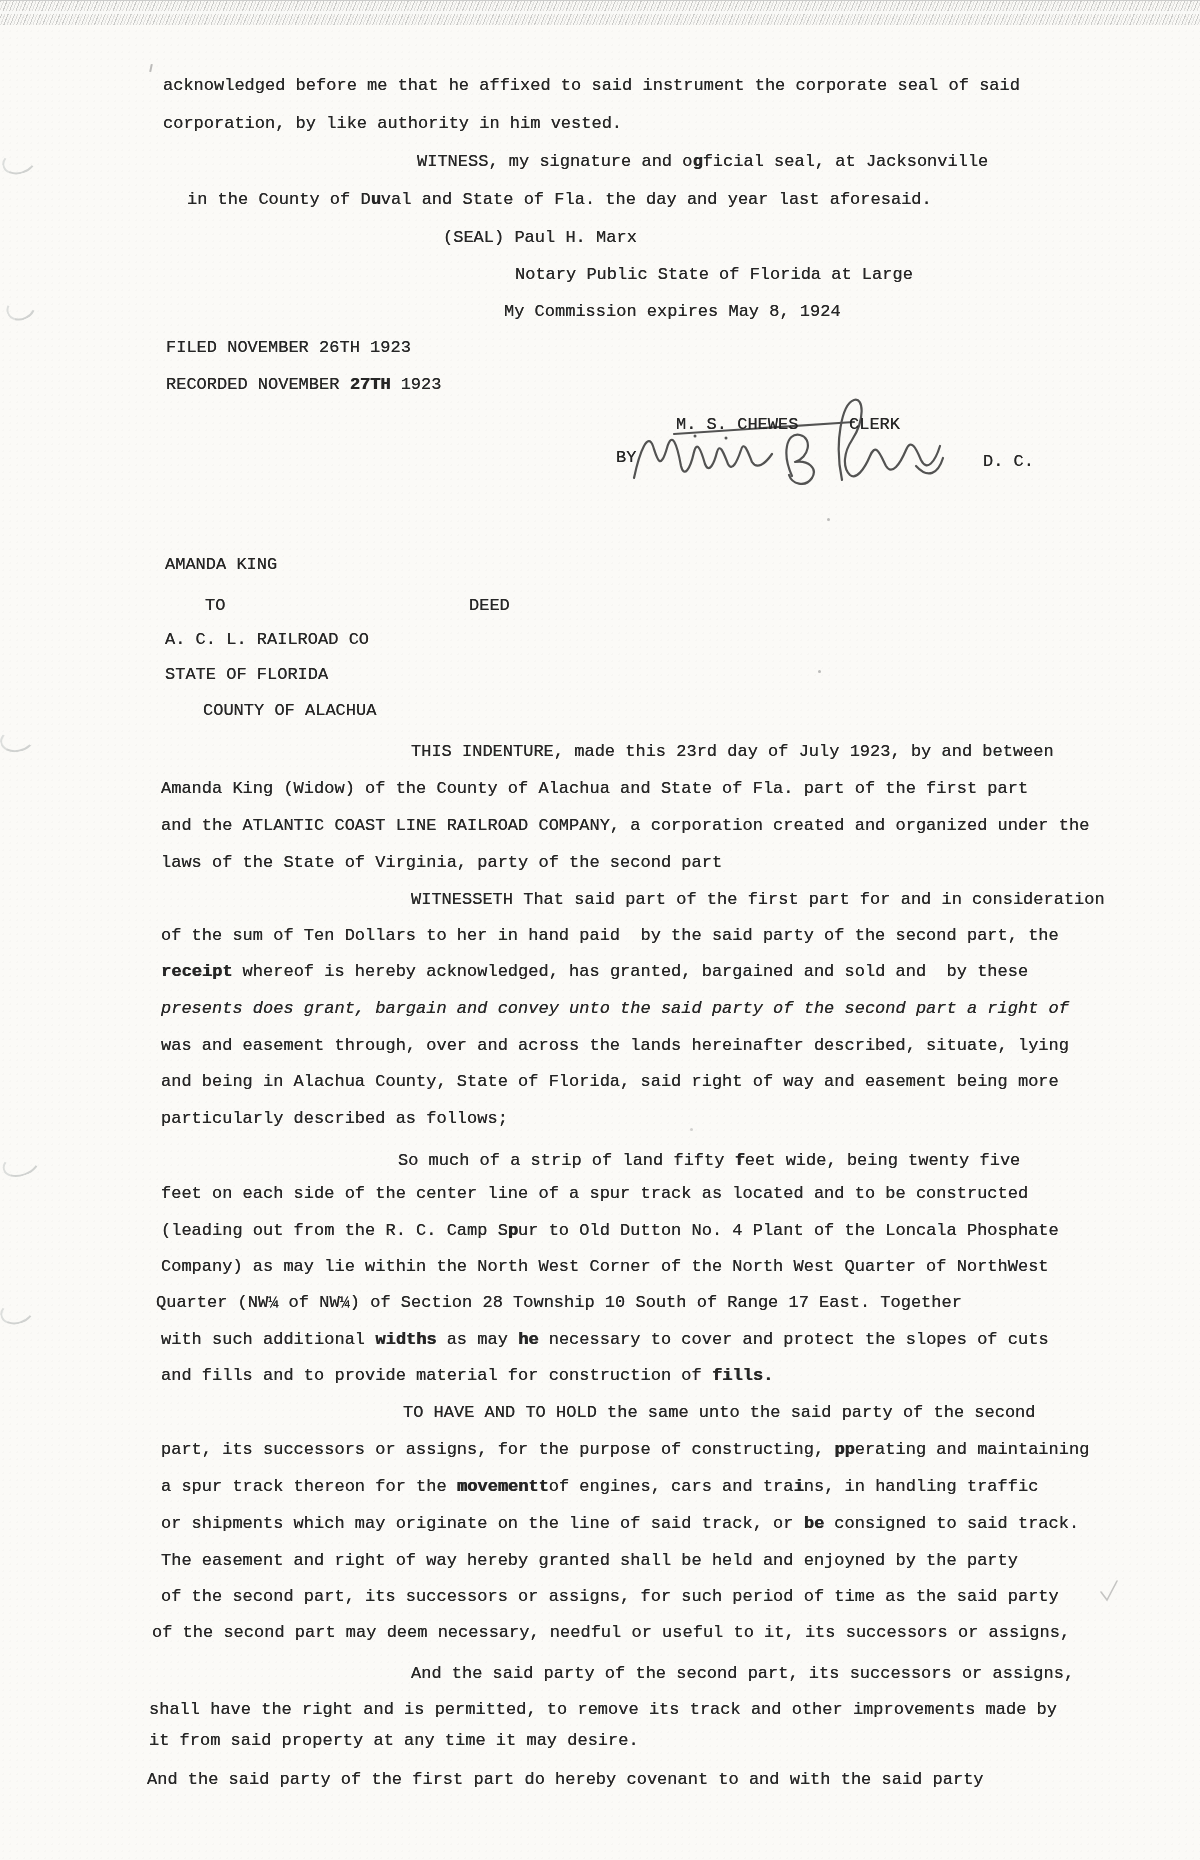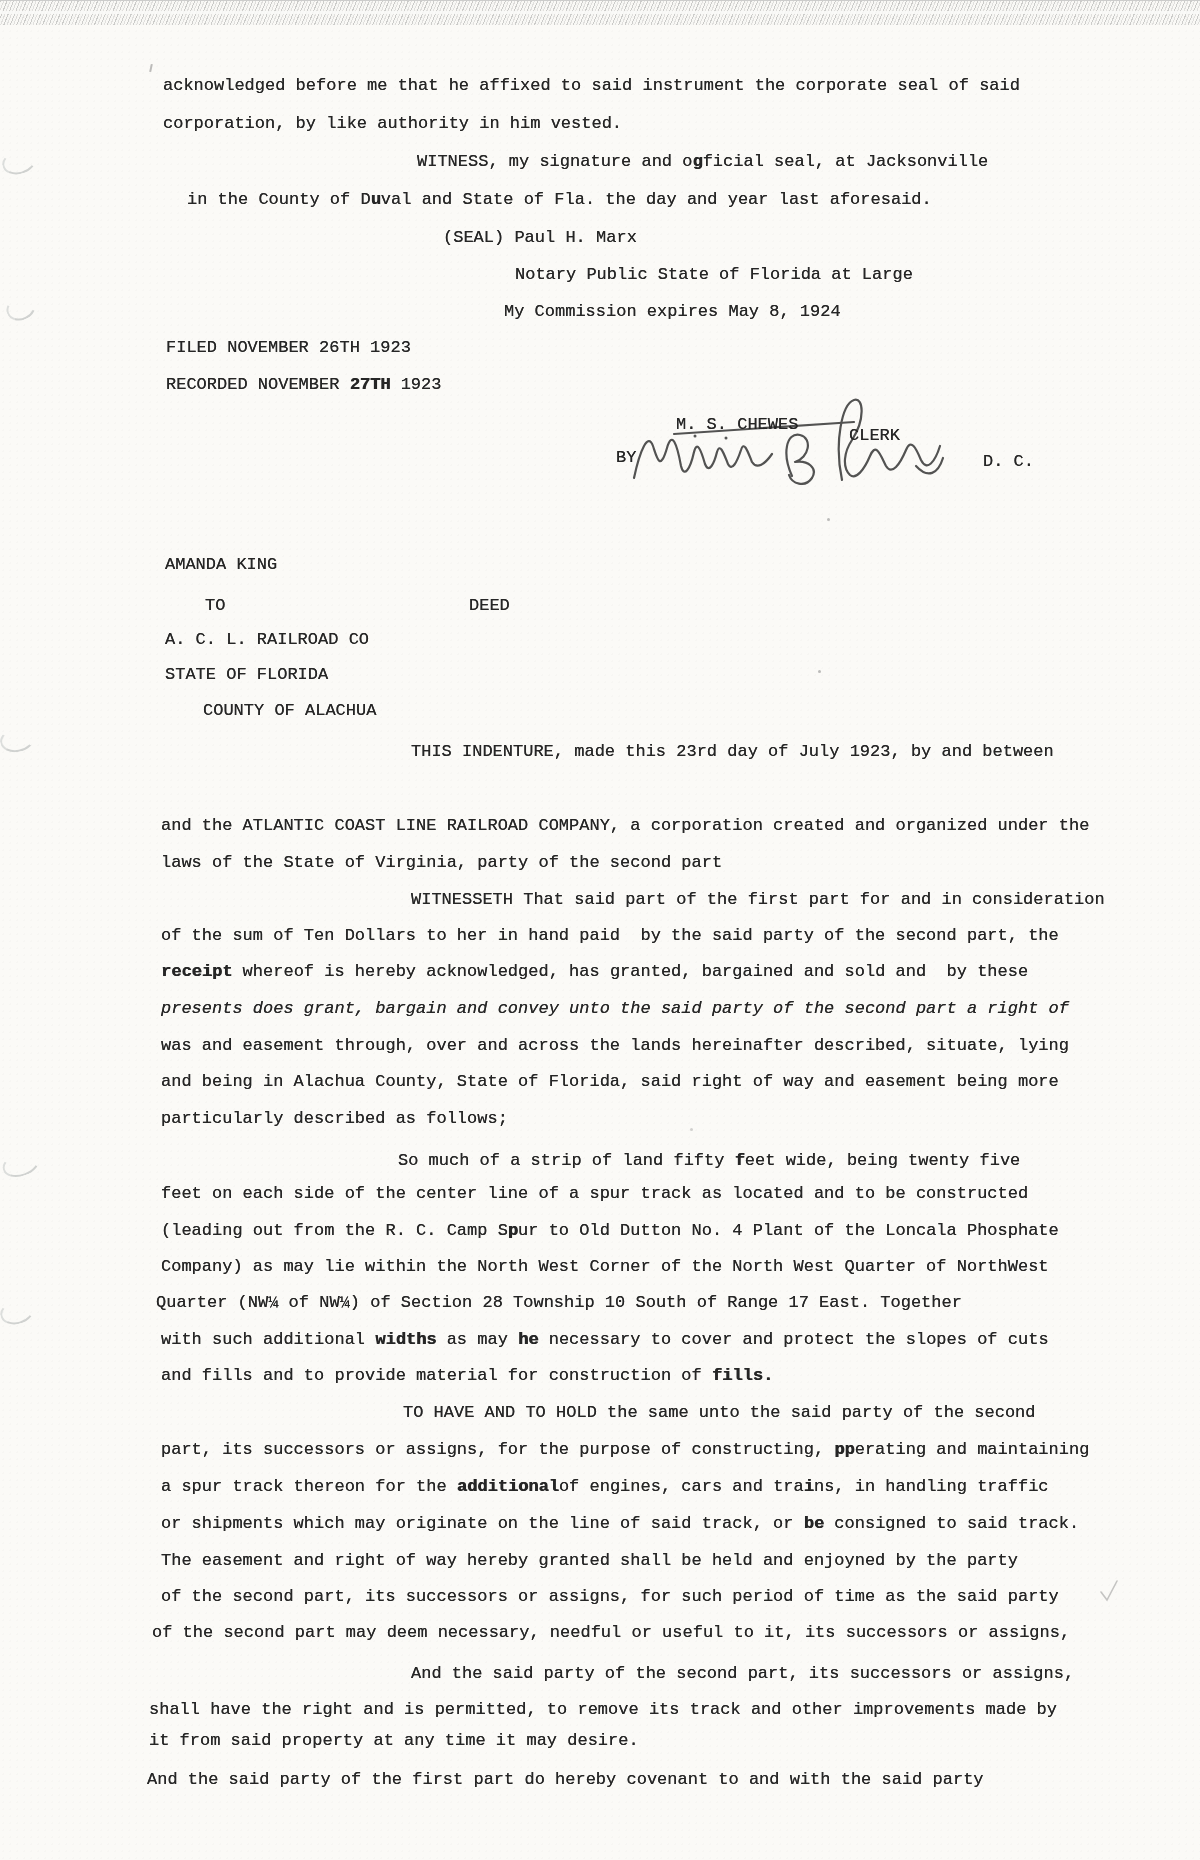--- a/index.html
+++ b/index.html
@@ -90,49 +90,50 @@
 <div class="tl" style="left: 163px; top: 76px;"><span>acknowledged before me that he affixed to said instrument the corporate seal of said</span></div>
     <div class="tl" style="left: 163px; top: 114px;"><span>corporation, by like authority in him vested.</span></div>
     <div class="tl" style="left: 417px; top: 152px;"><span>WITNESS, my signature and o</span><span class="ov">g</span><span>ficial seal, at Jacksonville</span></div>
     <div class="tl" style="left: 163px; top: 190px; margin-left: 24px;"><span>in the County of D</span><span class="ov">u</span><span>val and State of Fla. the day and year last aforesaid.</span></div>
     <div class="tl" style="left: 443px; top: 228px;"><span>(SEAL) Paul H. Marx</span></div>
     <div class="tl" style="left: 515px; top: 265px;"><span>Notary Public State of Florida at Large</span></div>
     <div class="tl" style="left: 504px; top: 302px;"><span>My Commission expires May 8, 1924</span></div>
     <div class="tl" style="left: 166px; top: 338px;"><span>FILED NOVEMBER 26TH 1923</span></div>
     <div class="tl" style="left: 166px; top: 375px;"><span>RECORDED NOVEMBER </span><span class="ov">27TH</span><span> 1923</span></div>
     <div class="tl" style="left: 676px; top: 415px;"><span>M. S. CHEWES</span></div>
-    <div class="tl" style="left: 849px; top: 415px; margin-top: 11px;"><span>CLERK</span></div>
+    <div class="tl" style="left: 849px; top: 415px;"><span>CLERK</span></div>
     <div class="tl" style="left: 616px; top: 448px;"><span>BY</span></div>
     <div class="tl" style="left: 983px; top: 452px;"><span>D. C.</span></div>
     <div class="tl" style="left: 165px; top: 555px;"><span>AMANDA KING</span></div>
     <div class="tl" style="left: 205px; top: 596px;"><span>TO</span></div>
     <div class="tl" style="left: 469px; top: 596px;"><span>DEED</span></div>
     <div class="tl" style="left: 165px; top: 630px;"><span>A. C. L. RAILROAD CO</span></div>
     <div class="tl" style="left: 165px; top: 665px;"><span>STATE OF FLORIDA</span></div>
     <div class="tl" style="left: 165px; top: 701px; margin-left: 38px;"><span>COUNTY OF ALACHUA</span></div>
     <div class="tl" style="left: 411px; top: 742px;"><span>THIS INDENTURE, made this 23rd day of July 1923, by and between</span></div>
+    <div class="tl" style="left: 161px; top: 779px;"><span>Amanda King (Widow) of the County of Alachua and State of Fla. part of the first part</span></div>
     <div class="tl" style="left: 161px; top: 816px;"><span>and the ATLANTIC COAST LINE RAILROAD COMPANY, a corporation created and organized under the</span></div>
     <div class="tl" style="left: 161px; top: 853px;"><span>laws of the State of Virginia, party of the second part</span></div>
     <div class="tl" style="left: 411px; top: 890px;"><span>WITNESSETH That said part of the first part for and in consideration</span></div>
     <div class="tl" style="left: 161px; top: 926px;"><span>of the sum of Ten Dollars to her in hand paid  by the said party of the second part, the</span></div>
     <div class="tl" style="left: 161px; top: 962px;"><span></span><span class="ov">receipt</span><span> whereof is hereby acknowledged, has granted, bargained and sold and  by these</span></div>
     <div class="tl" style="left: 161px; top: 999px; font-style: italic;"><span>presents does grant, bargain and convey unto the said party of the second part a right of</span></div>
     <div class="tl" style="left: 161px; top: 1036px;"><span>was and easement through, over and across the lands hereinafter described, situate, lying</span></div>
     <div class="tl" style="left: 161px; top: 1072px;"><span>and being in Alachua County, State of Florida, said right of way and easement being more</span></div>
     <div class="tl" style="left: 161px; top: 1109px;"><span>particularly described as follows;</span></div>
     <div class="tl" style="left: 398px; top: 1151px;"><span>So much of a strip of land fifty </span><span class="ov">f</span><span>eet wide, being twenty five</span></div>
     <div class="tl" style="left: 161px; top: 1184px;"><span>feet on each side of the center line of a spur track as located and to be constructed</span></div>
     <div class="tl" style="left: 161px; top: 1221px;"><span>(leading out from the R. C. Camp S</span><span class="ov">p</span><span>ur to Old Dutton No. 4 Plant of the Loncala Phosphate</span></div>
     <div class="tl" style="left: 161px; top: 1257px;"><span>Company) as may lie within the North West Corner of the North West Quarter of NorthWest</span></div>
     <div class="tl" style="left: 156px; top: 1293px;"><span>Quarter (NW¼ of NW¼) of Section 28 Township 10 South of Range 17 East. Together</span></div>
     <div class="tl" style="left: 161px; top: 1330px; text-align: right;"><span>with such additional </span><span class="ov">widths</span><span> as may </span><span class="ov">he</span><span> necessary to cover and protect the slopes of cuts</span></div>
     <div class="tl" style="left: 161px; top: 1366px;"><span>and fills and to provide material for construction of </span><span class="ov">fills.</span><span></span></div>
     <div class="tl" style="left: 403px; top: 1403px;"><span>TO HAVE AND TO HOLD the same unto the said party of the second</span></div>
     <div class="tl" style="left: 161px; top: 1440px;"><span>part, its successors or assigns, for the purpose of constructing, </span><span class="ov">pp</span><span>erating and maintaining</span></div>
-    <div class="tl" style="left: 161px; top: 1477px;"><span>a spur track thereon for the </span><span class="ov">additional</span><span>of engines, cars and tra</span><span class="ov">i</span><span>ns, in handling traffic</span></div>
+    <div class="tl" style="left: 161px; top: 1477px;"><span>a spur track thereon for the </span><span class="ov">movementt</span><span>of engines, cars and tra</span><span class="ov">i</span><span>ns, in handling traffic</span></div>
     <div class="tl" style="left: 161px; top: 1514px;"><span>or shipments which may originate on the line of said track, or </span><span class="ov">be</span><span> consigned to said track.</span></div>
     <div class="tl" style="left: 161px; top: 1551px;"><span>The easement and right of way hereby granted shall be held and enjoyned by the party</span></div>
     <div class="tl" style="left: 161px; top: 1587px;"><span>of the second part, its successors or assigns, for such period of time as the said party</span></div>
     <div class="tl" style="left: 152px; top: 1623px;"><span>of the second part may deem necessary, needful or useful to it, its successors or assigns,</span></div>
     <div class="tl" style="left: 411px; top: 1664px;"><span>And the said party of the second part, its successors or assigns,</span></div>
     <div class="tl" style="left: 149px; top: 1700px;"><span>shall have the right and is permitted, to remove its track and other improvements made by</span></div>
     <div class="tl" style="left: 149px; top: 1731px;"><span>it from said property at any time it may desire.</span></div>
     <div class="tl" style="left: 147px; top: 1770px;"><span>And the said party of the first part do hereby covenant to and with the said party</span></div>
   </div>
 

